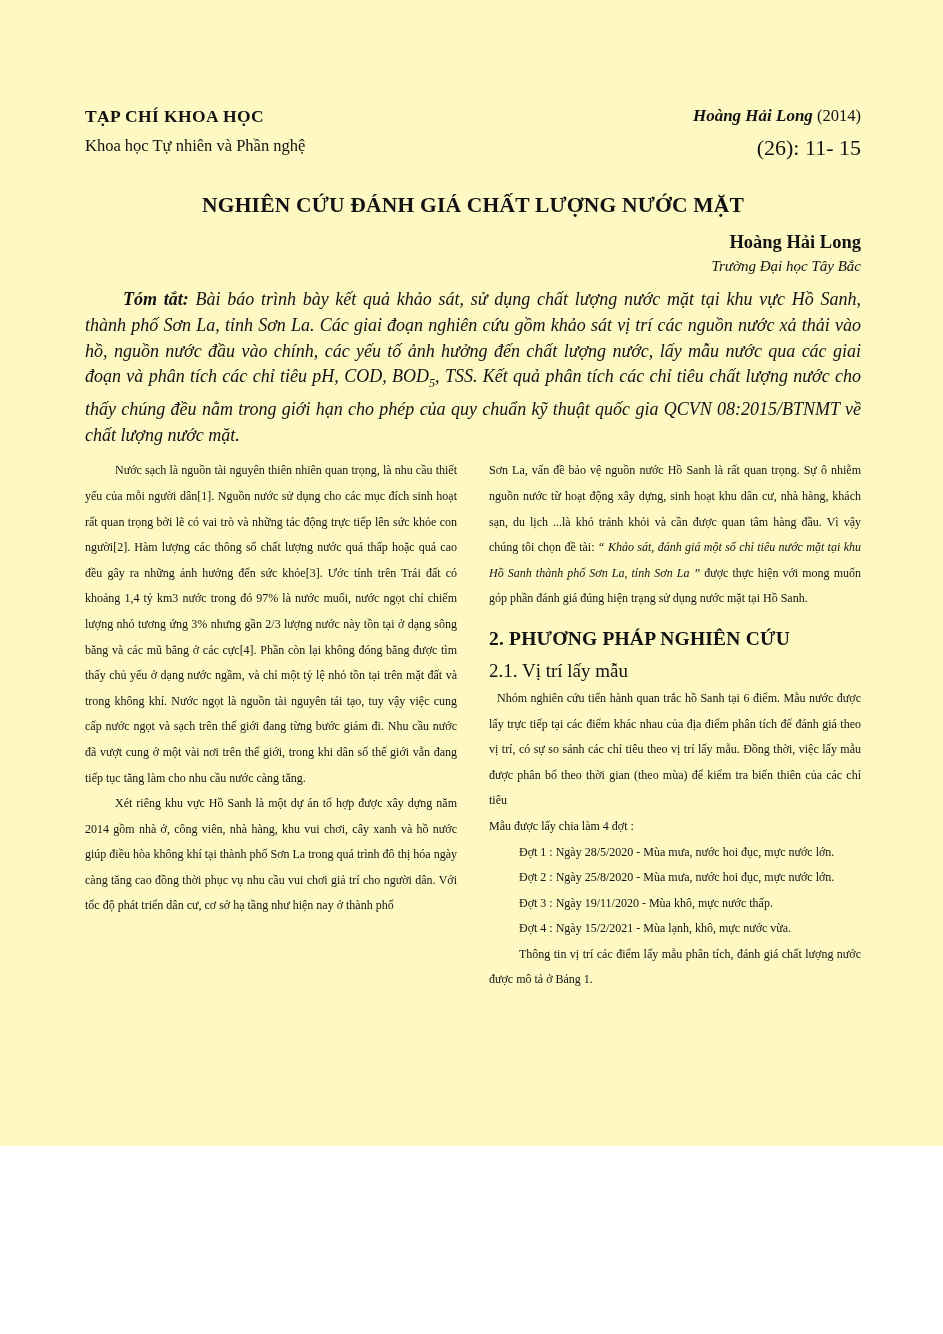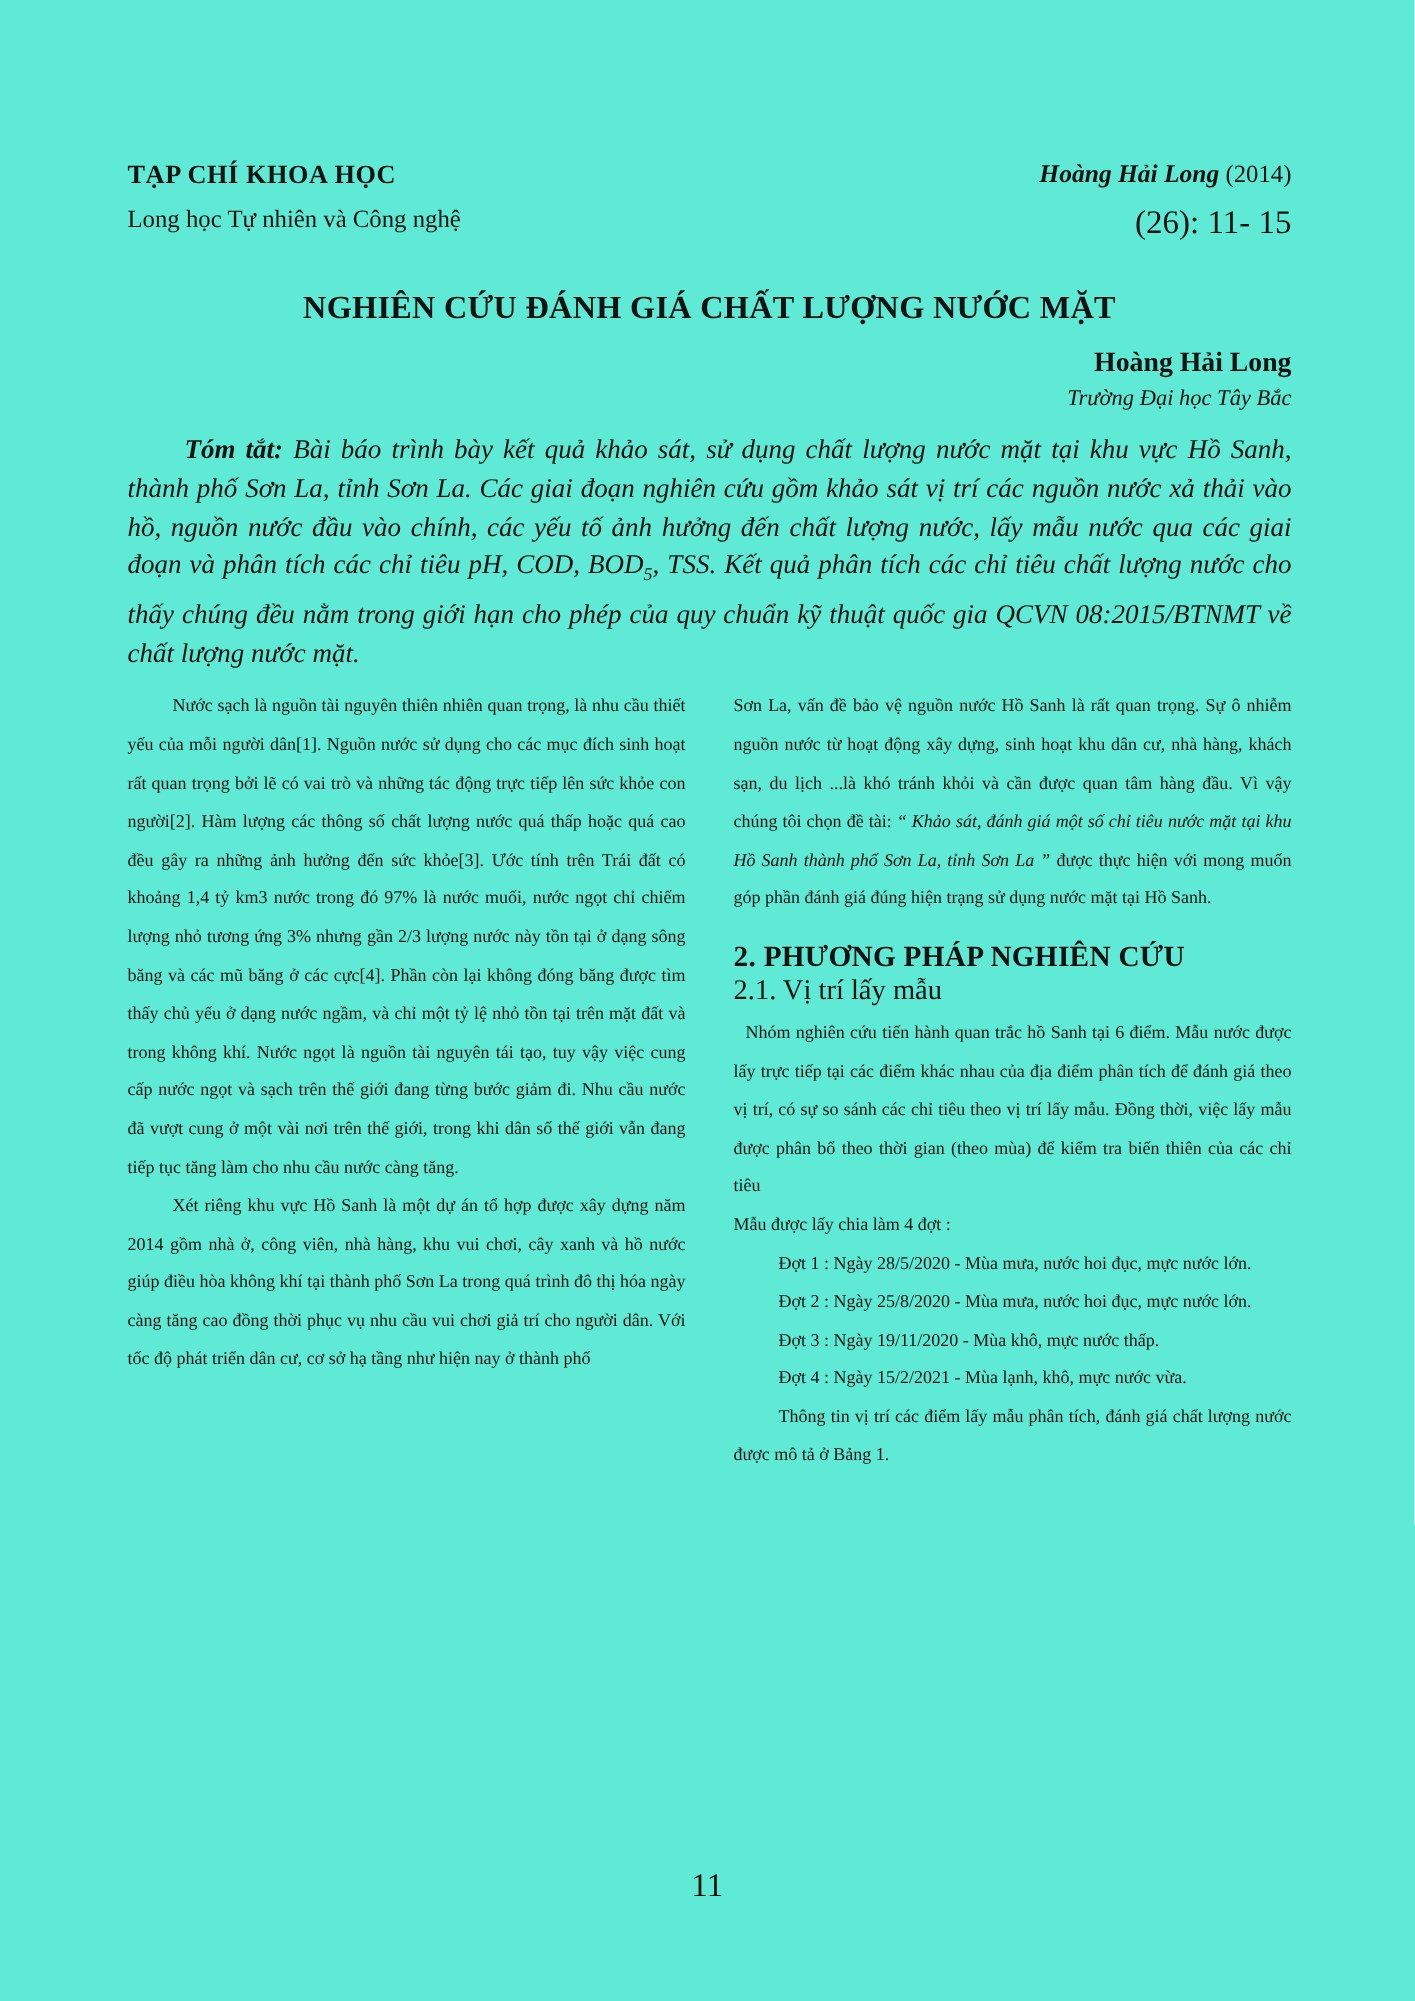--- a/index.html
+++ b/index.html
@@ -1,22 +1,22 @@
 <!DOCTYPE html>
 <html lang="vi"><head>
 <meta charset="utf-8">
 <style>
   * { margin: 0; padding: 0; box-sizing: border-box; }
   html, body { background: #ffffff; }
   .page {
     position: relative;
     width: 943px;
-    height: 1334px;
+    height: 1146px;
     margin: 0 auto;
-    background: #5eead4;
+    background: #fef9c3;
     color: #121212;
     font-family: "Liberation Serif", "DejaVu Serif", serif;
     padding: 106px 82px 0 85px;
     overflow: hidden;
   }
 
   
   .masthead { display: flex; justify-content: space-between; align-items: flex-start; }
   .masthead-left .journal-name {
     font-weight: bold; font-size: 17.5px; letter-spacing: 0.4px;
@@ -79,20 +79,21 @@
     padding-left: 28px;
     margin-bottom: 4px;
     letter-spacing: 0.3px;
   }
   .sec-num { color: #cf2420; margin-right: 12px; }
 
   .sec2-heading {
     font-size: 19.5px;
     font-weight: bold;
     margin-top: 16px;
+    margin-bottom: 10px;
     letter-spacing: 0.2px;
   }
   .sec21-heading {
     font-size: 19px;
     font-weight: normal;
     margin-bottom: 4px;
   }
   .quote-italic { font-style: italic; }
 
   
@@ -105,21 +106,21 @@
   }
 </style>
 </head>
 <body>
 
 <div class="page">
 
   <header class="masthead">
     <div class="masthead-left">
       <div class="journal-name">TẠP CHÍ KHOA HỌC</div>
-      <div class="journal-subtitle">Long học Tự nhiên  và Công  nghệ</div>
+      <div class="journal-subtitle">Khoa học Tự nhiên  và Phần  nghệ</div>
     </div>
     <div class="masthead-right">
       <div class="cite-line1"><span class="cite-author">Hoàng Hải Long</span><span class="cite-year"> (2014)</span></div>
       <div class="cite-line2">(26): 11- 15</div>
     </div>
   </header>
 
   <h1 class="title">
     <span>NGHIÊN CỨU ĐÁNH GIÁ CHẤT LƯỢNG NƯỚC MẶT</span><br>
   </h1>

